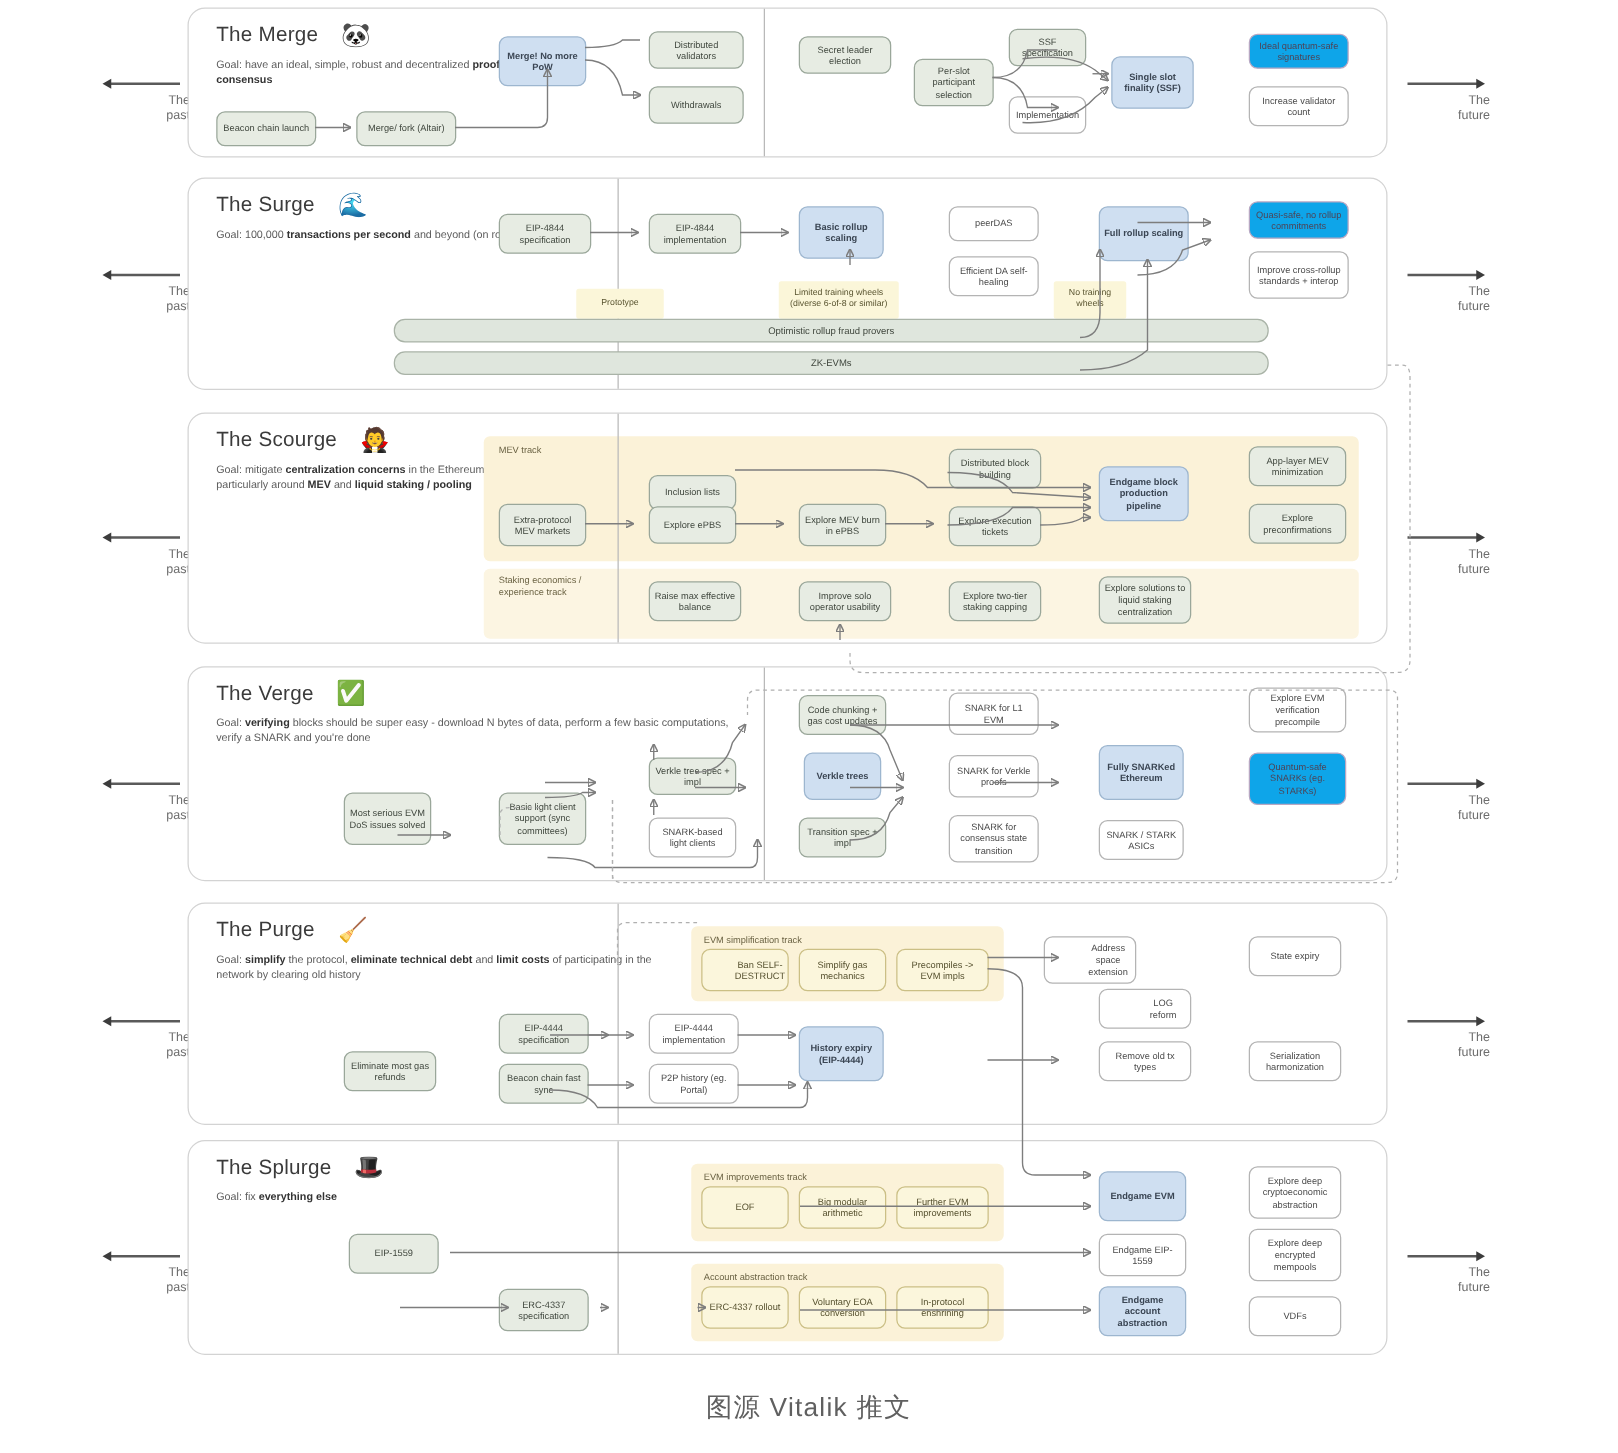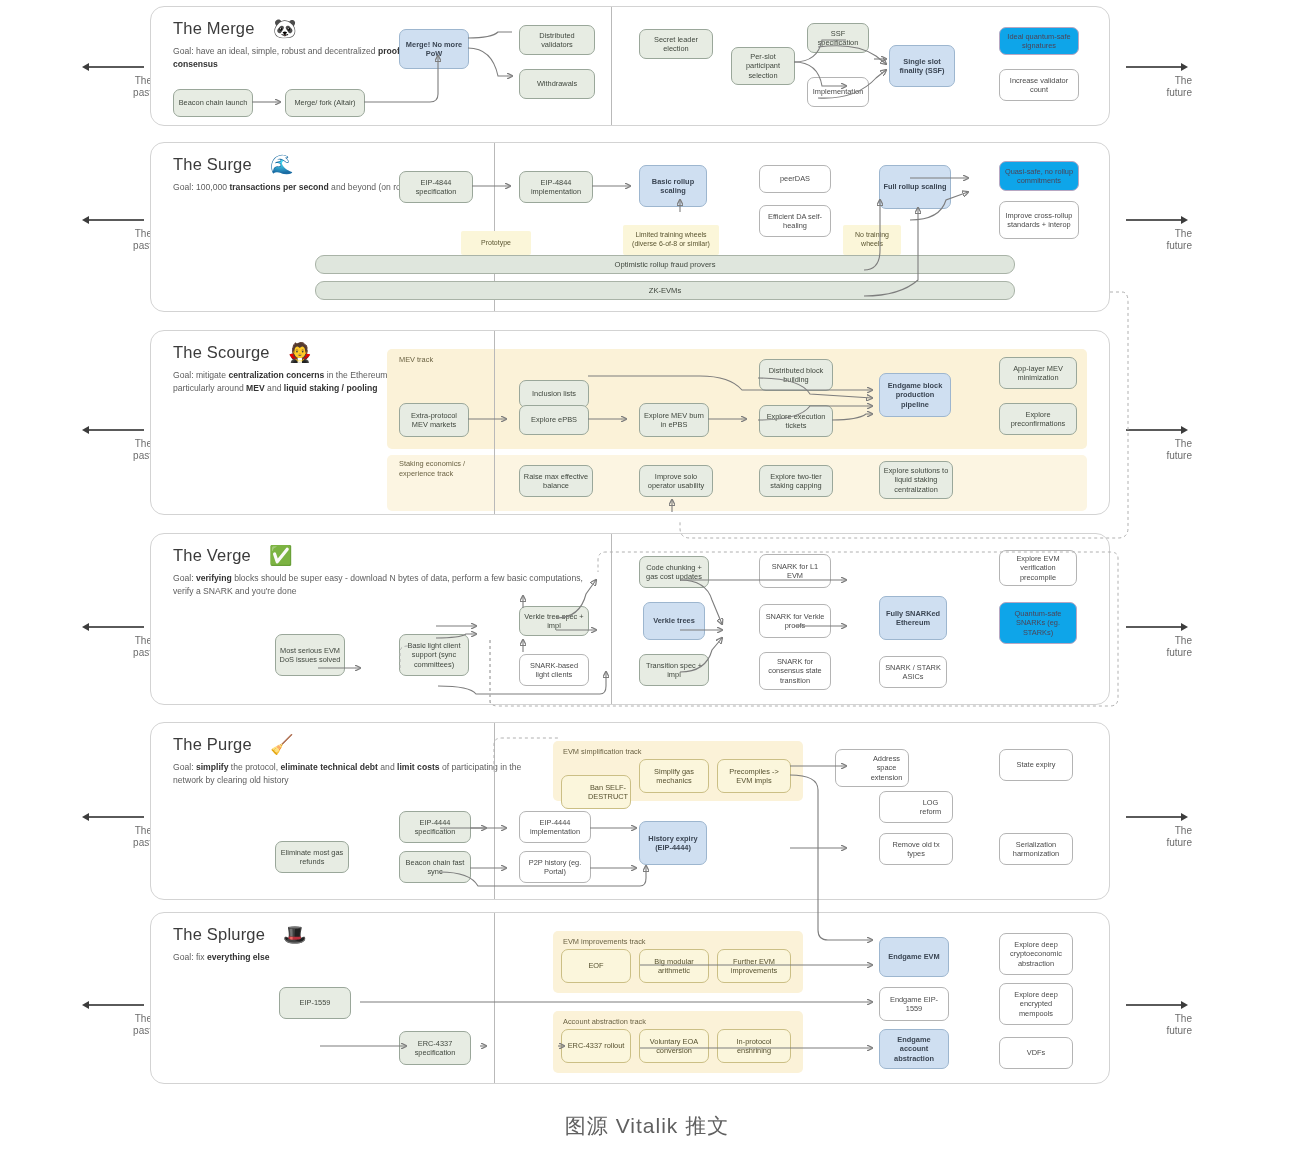--- a/index.html
+++ b/index.html
@@ -383,21 +383,21 @@
 
     <div class="now-line" style="left:343px; top:0; height:176px;"></div>
 
     <div class="node green" style="left:124px; top:118px; width:74px; height:32px;">Eliminate most gas refunds</div>
     <div class="node green" style="left:248px; top:88px; width:72px; height:32px;">EIP-4444 specification</div>
     <div class="node green" style="left:248px; top:128px; width:72px; height:32px;">Beacon chain fast sync</div>
     <div class="node white" style="left:368px; top:88px; width:72px; height:32px;">EIP-4444 implementation</div>
     <div class="node white" style="left:368px; top:128px; width:72px; height:32px;">P2P history (eg. Portal)</div>
     <div class="node blue" style="left:488px; top:98px; width:68px; height:44px;">History expiry (EIP-4444)</div>
 
-    <div class="node yellow" style="left:410px; top:52px; width:70px; height:34px;padding-left:27px;">Ban SELF-DESTRUCT</div>
+    <div class="node yellow" style="left:410px; top:36px; width:70px; height:34px;padding-left:27px;">Ban SELF-DESTRUCT</div>
     <div class="node yellow" style="left:488px; top:36px; width:70px; height:34px;">Simplify gas mechanics</div>
     <div class="node yellow" style="left:566px; top:36px; width:74px; height:34px;">Precompiles -&gt; EVM impls</div>
 
     <div class="node white" style="left:684px; top:26px; width:74px; height:38px;padding-left:32px;">Address space extension</div>
     <div class="node white" style="left:848px; top:26px; width:74px; height:32px;">State expiry</div>
     <div class="node white" style="left:728px; top:68px; width:74px; height:32px;padding-left:32px;">LOG reform</div>
     <div class="node white" style="left:728px; top:110px; width:74px; height:32px;">Remove old tx types</div>
     <div class="node white" style="left:848px; top:110px; width:74px; height:32px;">Serialization harmonization</div>
   </div>
 

